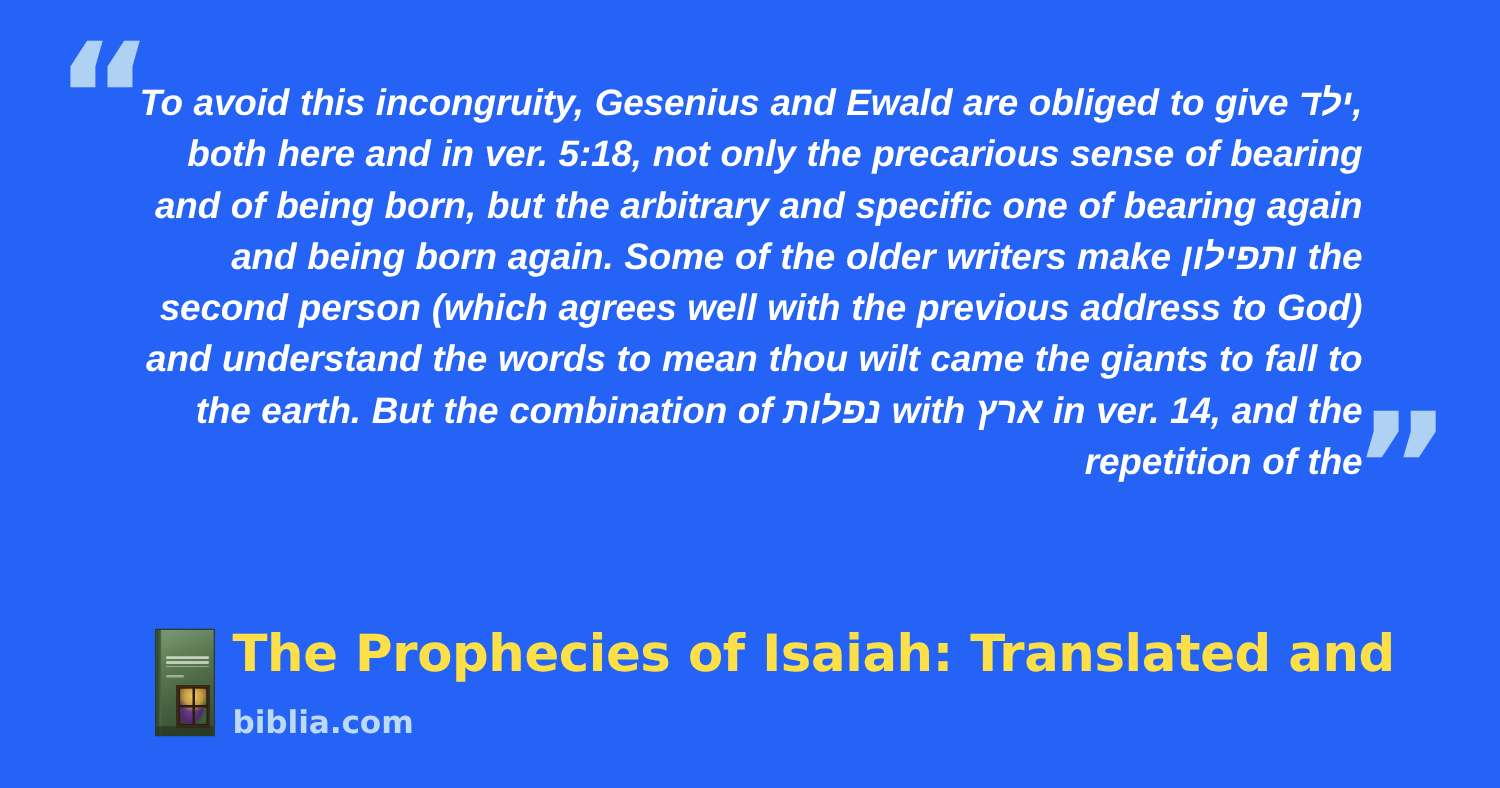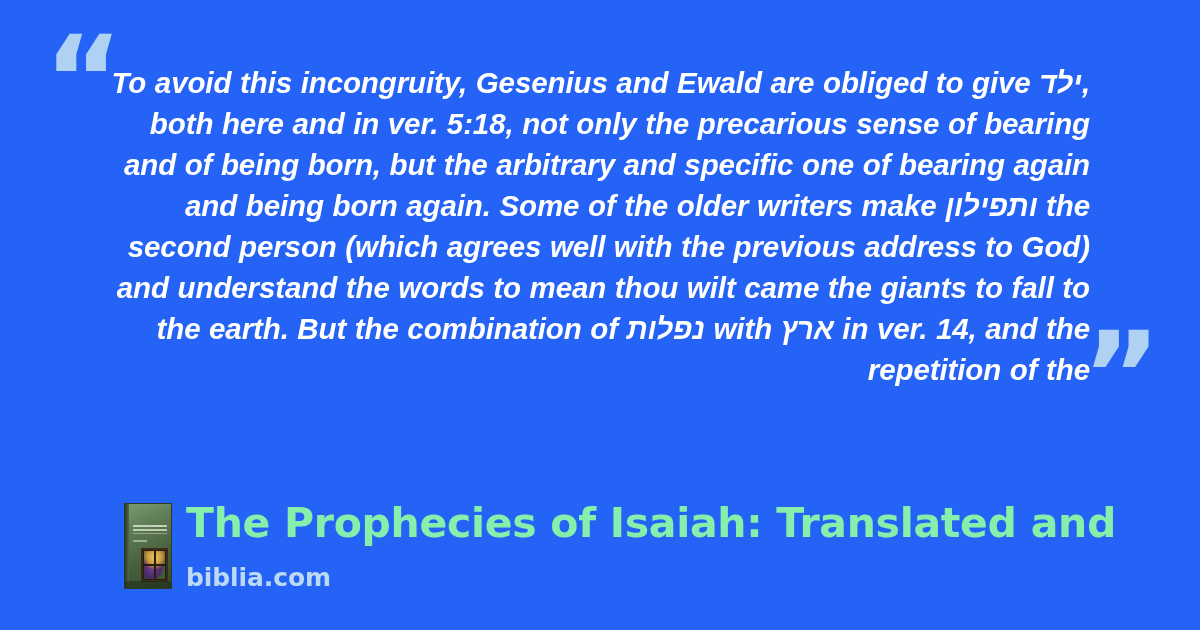--- a/index.html
+++ b/index.html
@@ -159,21 +159,21 @@
   #footer-text {
     display: flex;
     flex-direction: column;
     justify-content: center;
   }
   #book-title {
     font-family: "DejaVu Sans", sans-serif;
     font-weight: 700;
     font-size: 41px;
     line-height: 46px;
-    color: #86efac;
+    color: #fde047;
     letter-spacing: -0.3px;
     white-space: nowrap;
     text-align: center;
   }
   #site-name {
     margin-top: 17px;
     font-family: "DejaVu Sans", sans-serif;
     font-weight: 700;
     font-size: 25px;
     line-height: 29px;

